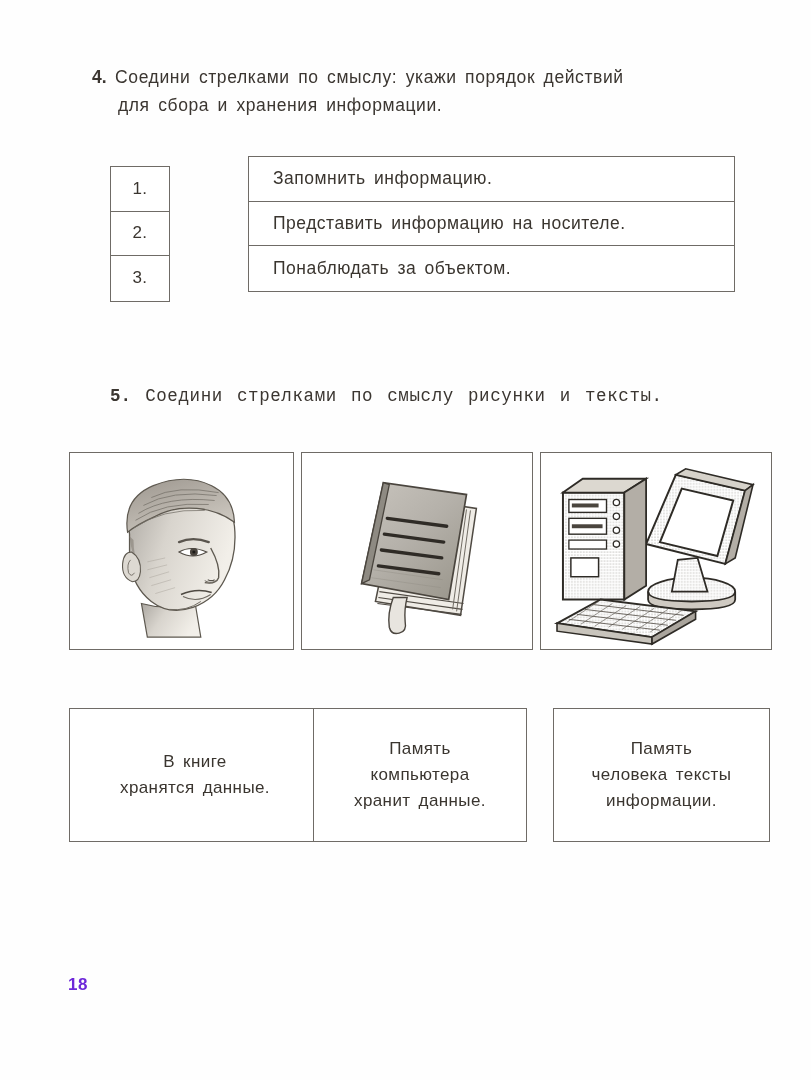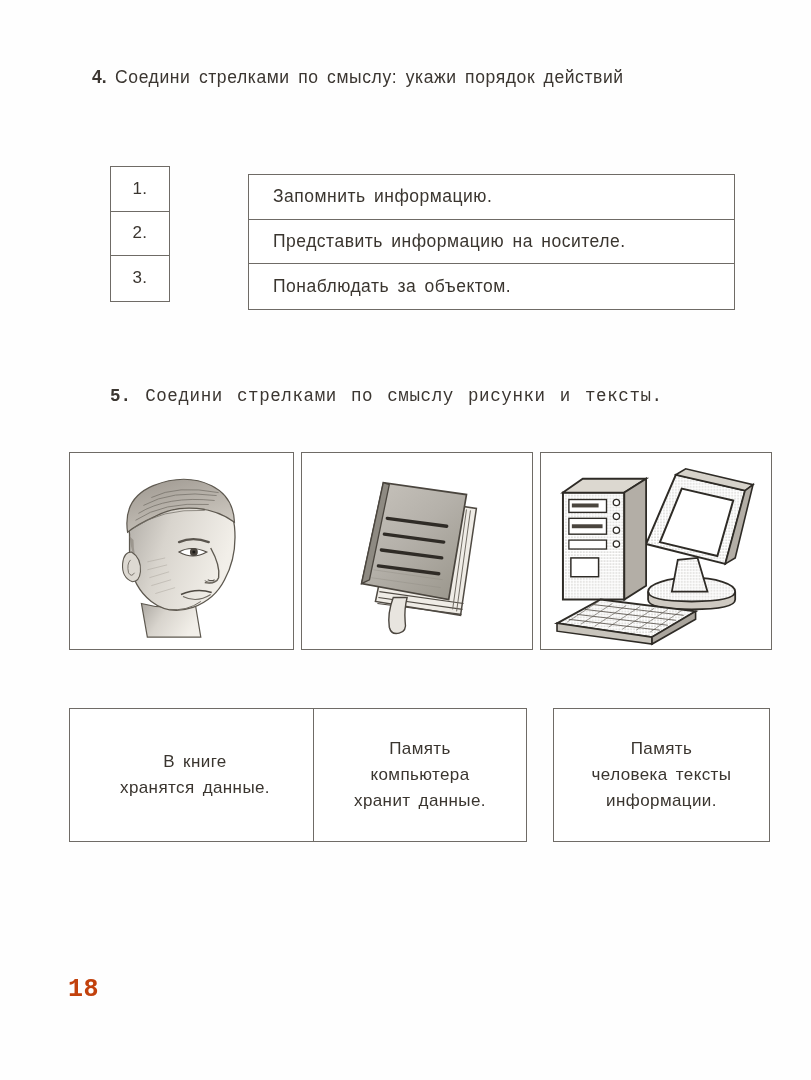--- a/index.html
+++ b/index.html
@@ -68,21 +68,21 @@
     justify-content: center;
     font-size: 17px;
     letter-spacing: 0.5px;
     box-sizing: border-box;
   }
   #num-table .row:last-child { border-bottom: none; }
 
   #phrase-table {
     position: absolute;
     left: 248px;
-    top: 174px;
+    top: 156px;
     width: 487px;
     border: 1.3px solid #6f6b66;
     box-sizing: border-box;
     background: #fff;
   }
   #phrase-table .row {
     height: 44.6px;
     border-bottom: 1.3px solid #6f6b66;
     display: flex;
     align-items: center;
@@ -130,35 +130,35 @@
   #answer-1 { left: 69px;  width: 252px; }
   #answer-2 { left: 313px; width: 214px; }
   #answer-3 { left: 553px; width: 217px; }
   .answer-box span { display: block; }
 
   
   #page-number {
     position: absolute;
     left: 68px;
     top: 975px;
-    font-size: 25px;
+    font-size: 17px;
     font-weight: bold;
     letter-spacing: 0.5px;
-    color: #c2410c;
-    font-family: Liberation Mono, monospace;
+    color: #6d28d9;
   }
 </style>
 </head>
 <body>
 
 <div class="page">
 
   <div class="task-head" id="task4-head">
     <span class="task-num">4.</span>
     <span>Соедини стрелками по смыслу: укажи порядок действий</span>
+    <span class="line2">для сбора и хранения информации.</span>
   </div>
 
   <div id="num-table">
     <div class="row">
       <span>1.</span>
     </div>
     <div class="row">
       <span>2.</span>
     </div>
     <div class="row">

